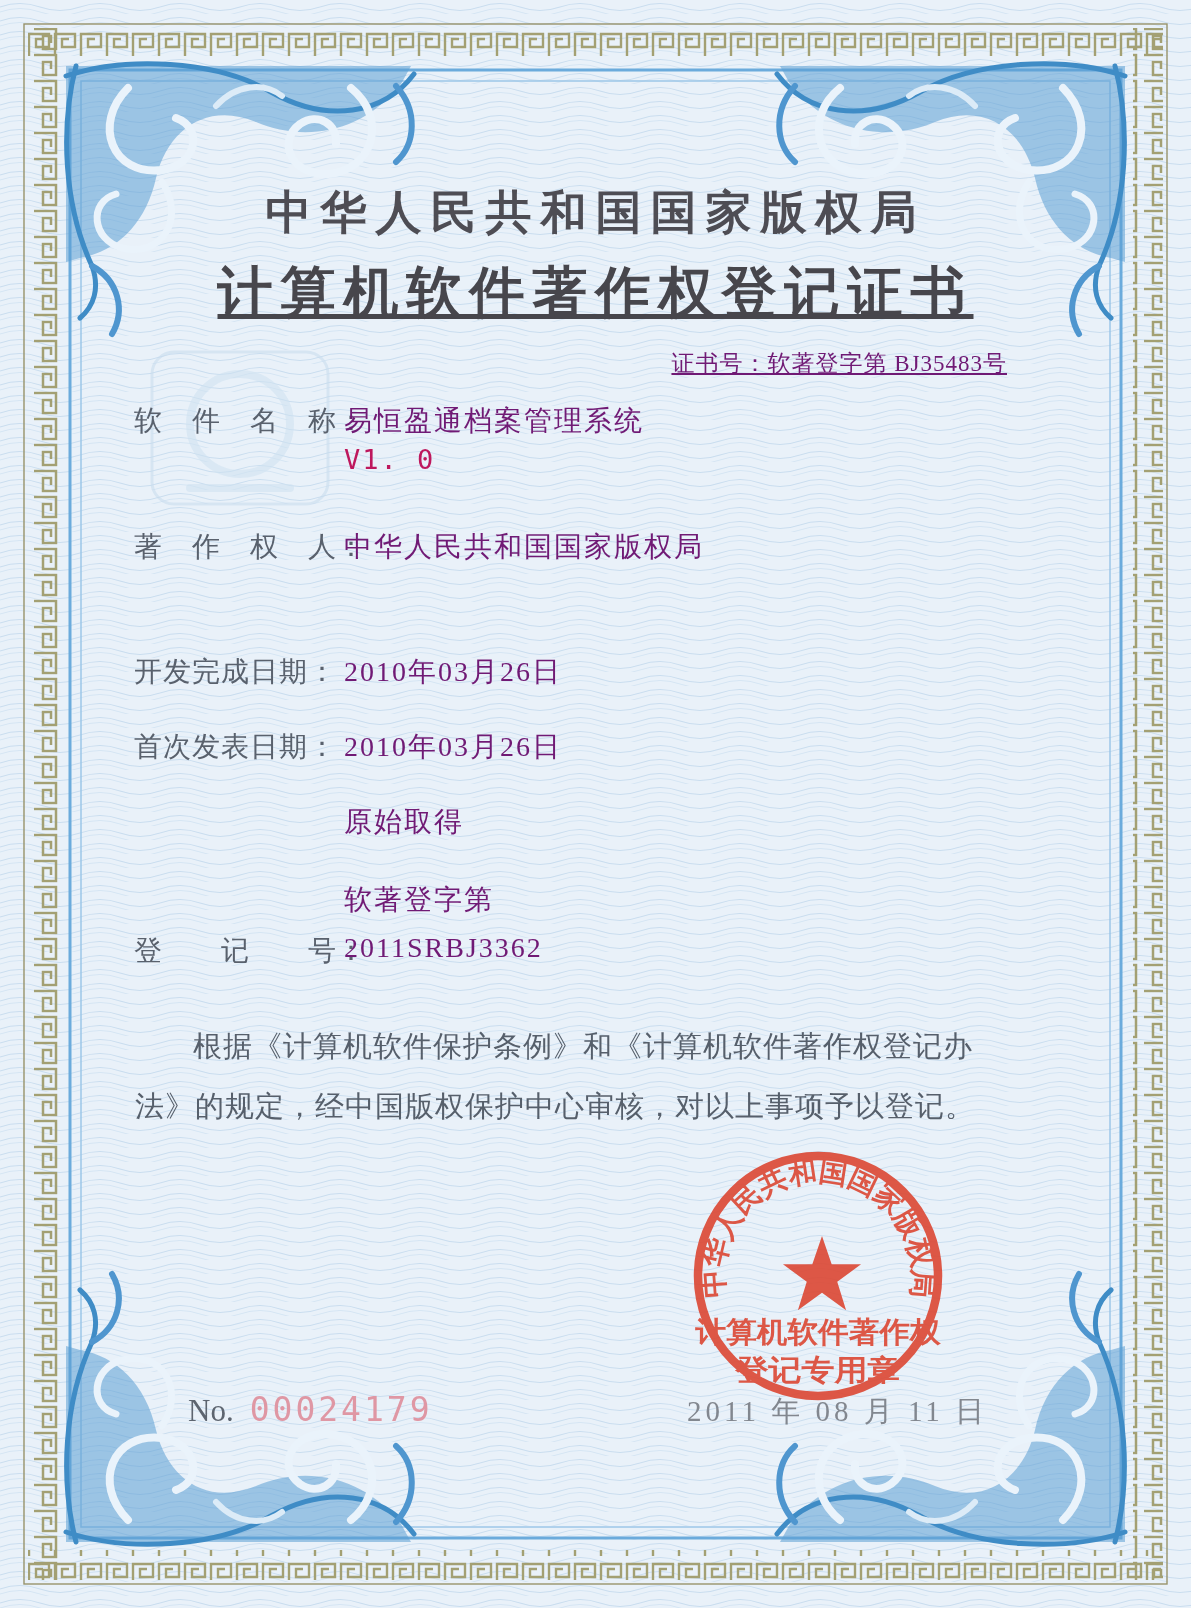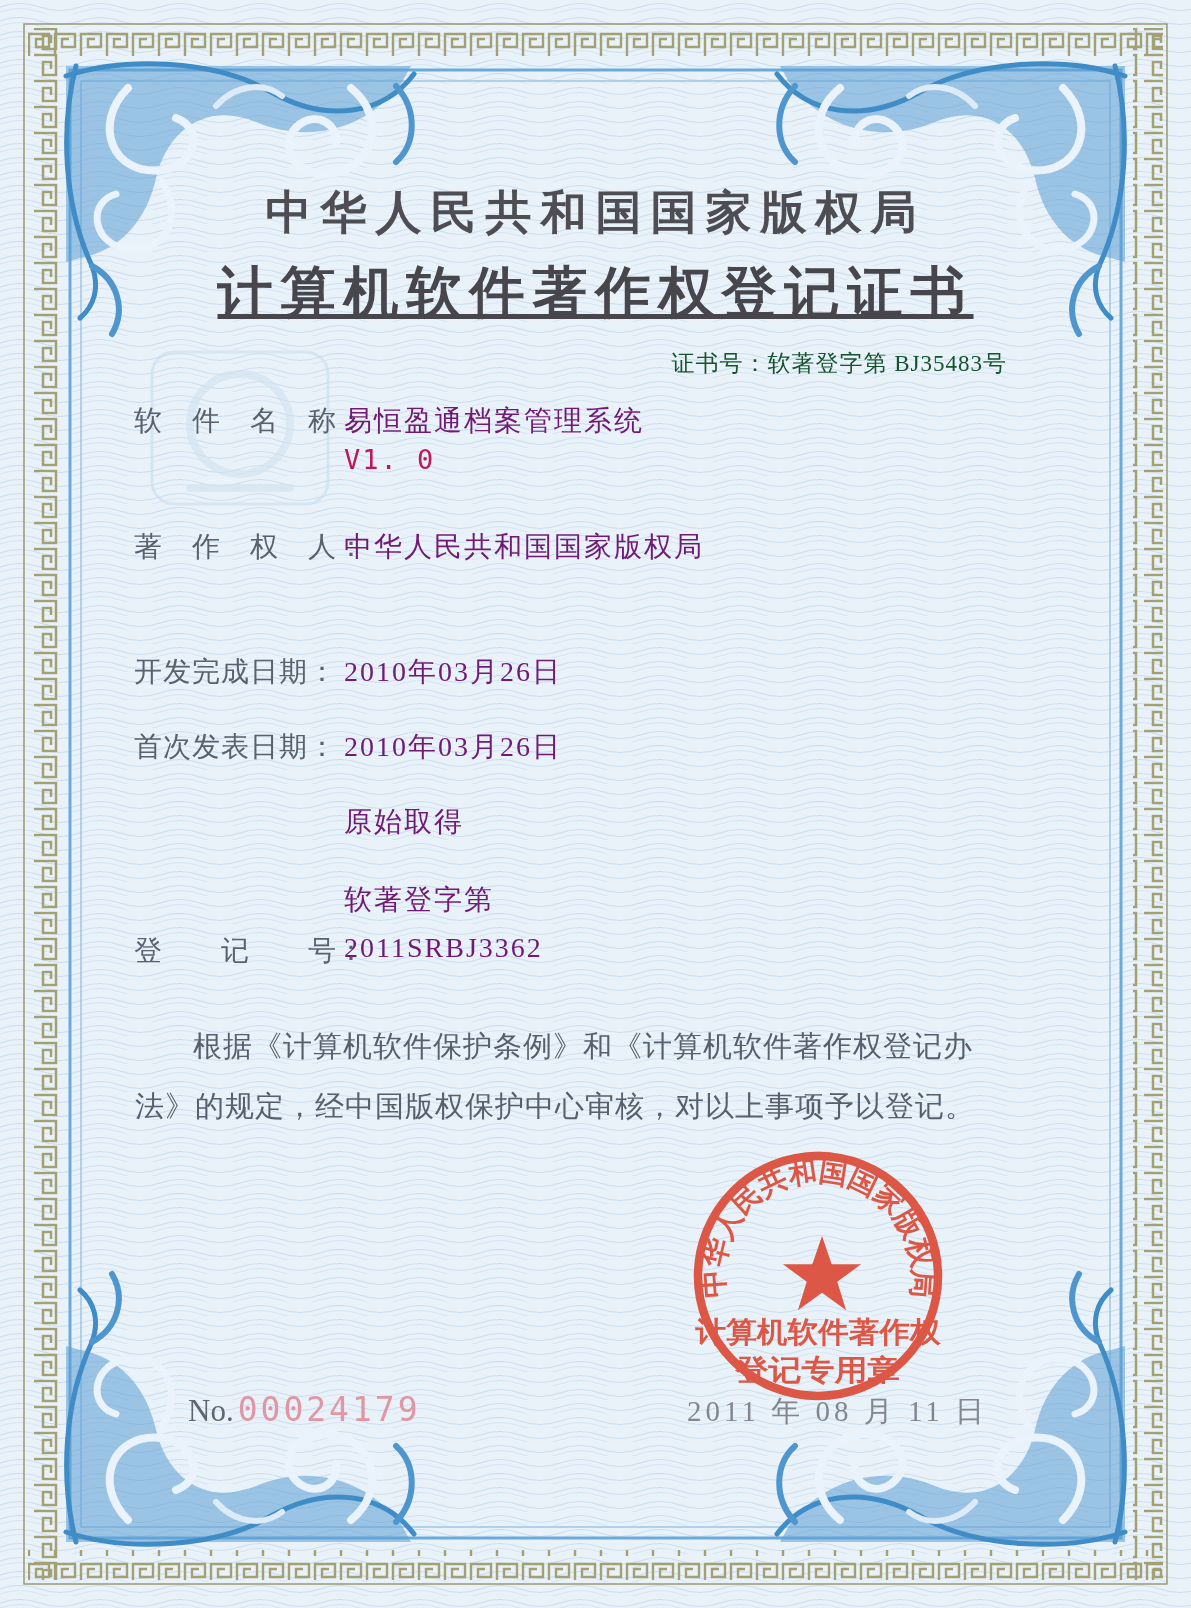--- a/index.html
+++ b/index.html
@@ -3,32 +3,32 @@
 <meta charset="utf-8">
 <style>
   html,body{margin:0;padding:0;background:#f4f6f8;}
   .page{position:relative;width:1191px;height:1608px;margin:0 auto;background:#e9f1f9;overflow:hidden;
         font-family:"Liberation Serif","DejaVu Serif",serif;}
   .bg-svg{position:absolute;left:0;top:0;width:1191px;height:1608px;}
   .authority{position:absolute;left:0;top:182px;width:100%;text-align:center;
              font-size:46px;font-weight:bold;letter-spacing:9px;color:#4e4d54;}
   .cert-title{position:absolute;left:0;top:256px;width:100%;text-align:center;
               font-size:55px;font-weight:bold;letter-spacing:8px;color:#47464c;text-decoration:underline;}
-  .cert-no{position:absolute;right:184px;top:348px;font-size:23px;letter-spacing:1px;color:#14532d;}
+  .cert-no{position:absolute;right:184px;top:348px;font-size:23px;letter-spacing:1px;color:#701a75;text-decoration:underline;}
   .field-row{position:absolute;left:134px;width:920px;font-size:28px;color:#59616d;}
   .field-row .flabel{display:inline-block;letter-spacing:1px;}
   .field-row .fvalue{position:absolute;left:210px;top:0;letter-spacing:2px;color:#701a75;}
   .field-row .fvalue2{position:absolute;left:210px;top:42px;letter-spacing:2px;color:#be185d;
                       font-family:"DejaVu Sans Mono","Liberation Mono",monospace;font-size:27px;}
   .r1{top:402px}.r2{top:528px}.r3{top:653px}.r4{top:728px}.r5{top:803px}.r6{top:881px}.r7{top:932px}
   .statement{position:absolute;left:135px;top:1016px;width:880px;font-size:29px;line-height:60px;
              text-indent:58px;color:#565f6b;letter-spacing:1px;}
   .serial{position:absolute;left:188px;top:1390px;font-size:31px;color:#5d6570;}
   .serial .num{font-family:"DejaVu Sans Mono","Liberation Mono",monospace;font-size:33px;
-               letter-spacing:3px;color:#df97a4;margin-left:4px;}
+               letter-spacing:3px;color:#df97a4;margin-left:16px;}
   .datetext{position:absolute;left:687px;top:1392px;font-size:29px;letter-spacing:4px;color:#82878f;}
 </style>
 </head>
 <body>
 
 <div class="page">
 
   <svg class="bg-svg" viewBox="0 0 1191 1608" xmlns="http://www.w3.org/2000/svg">
     <defs>
       <pattern id="waves" width="160" height="14" patternUnits="userSpaceOnUse">

